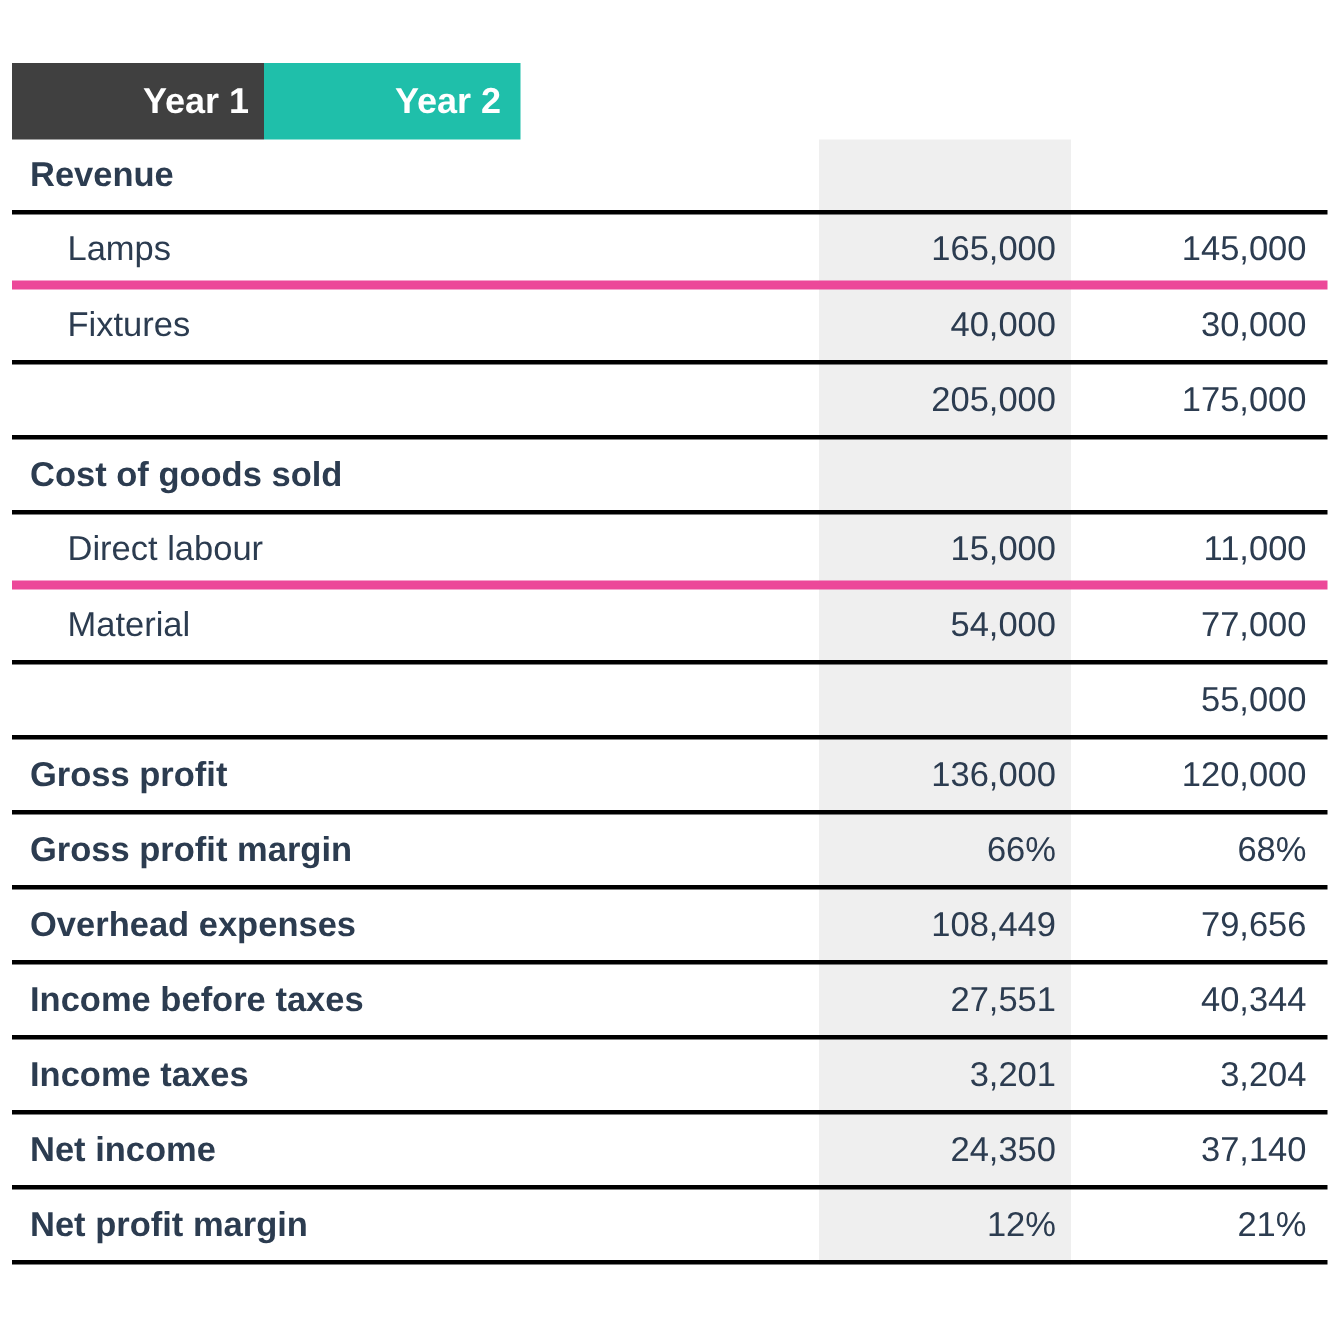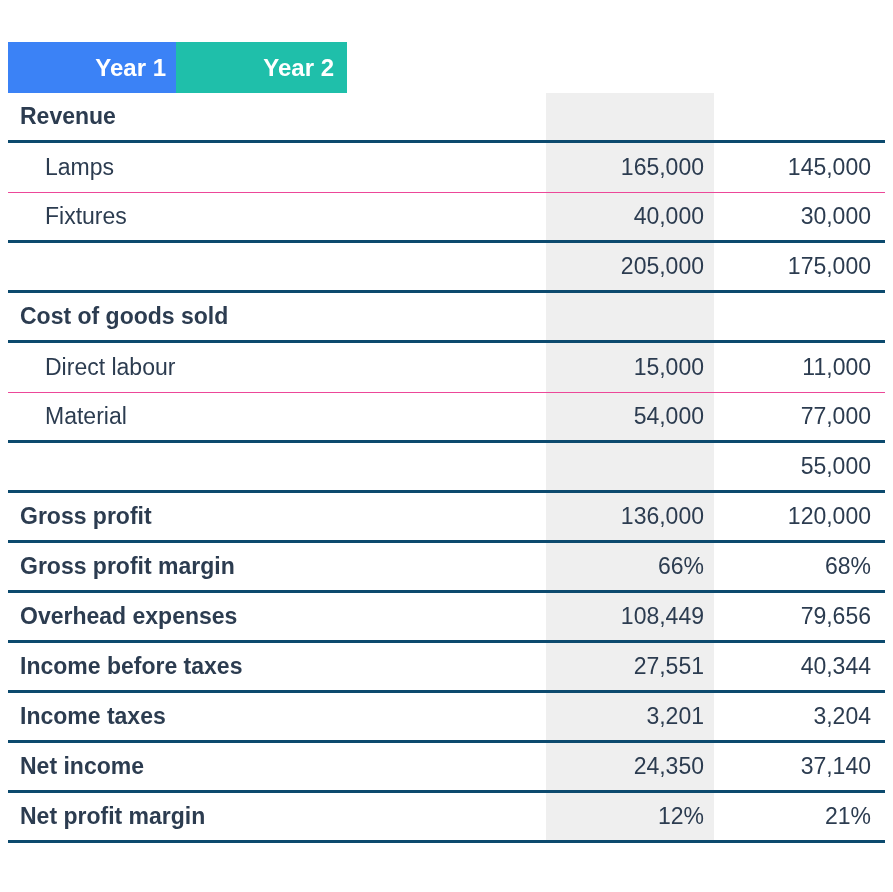--- a/index.html
+++ b/index.html
@@ -42,22 +42,22 @@
   }
   .row {
     position: relative;
     z-index: 1;
     display: flex;
     align-items: center;
     height: 50px;
     box-sizing: border-box;
     font-size: 23px;
   }
-  .row.sep-dark { border-bottom: 3px solid #0c4a6e; }
-  .row.sep-light { border-bottom: 1px solid #ec4899; }
+  .row.sep-dark { border-bottom: 3px solid #000000; }
+  .row.sep-light { border-bottom: 6px solid #ec4899; }
   .cell-label { flex: 1; padding-left: 12px; }
   .row.style-detail .cell-label { padding-left: 37px; }
   .row.style-section .cell-label,
   .row.style-summary .cell-label { font-weight: bold; }
   .cell-y1 {
     width: 164px;
     box-sizing: border-box;
     text-align: right;
     padding-right: 10px;
   }
@@ -68,21 +68,21 @@
     padding-right: 14px;
   }
 </style>
 </head>
 <body>
 
 <div class="page">
   <div class="table">
 
     <div class="thead">
-      <div class="th th-year1" style="background: #3b82f6;">Year 1</div>
+      <div class="th th-year1" style="background: #404040;">Year 1</div>
       <div class="th th-year2" style="background: rgb(31, 191, 170);">Year 2</div>
     </div>
 
     <div class="tbody">
       <div class="gray-col" style="background: rgb(239, 239, 239);"></div>
       <div id="rows">
           <div class="row style-section sep-dark">
             <div class="cell-label">Revenue</div>
             <div class="cell-y1"></div>
             <div class="cell-y2"></div>

